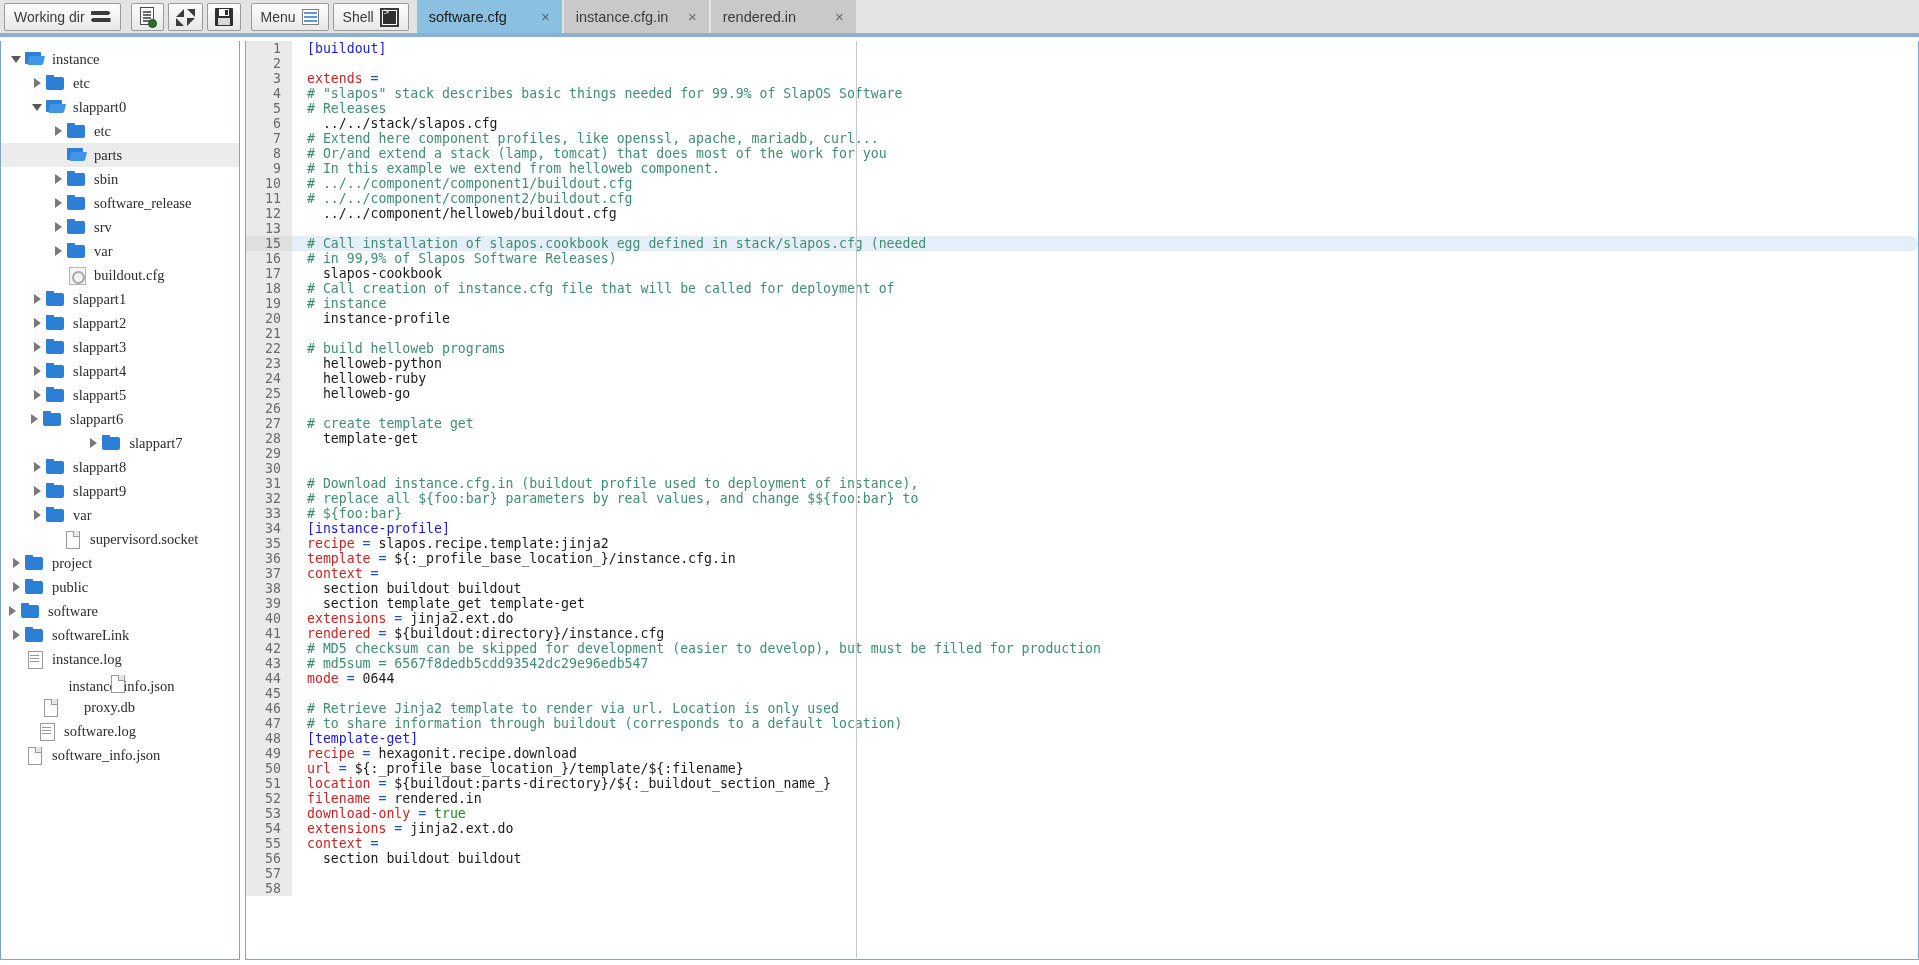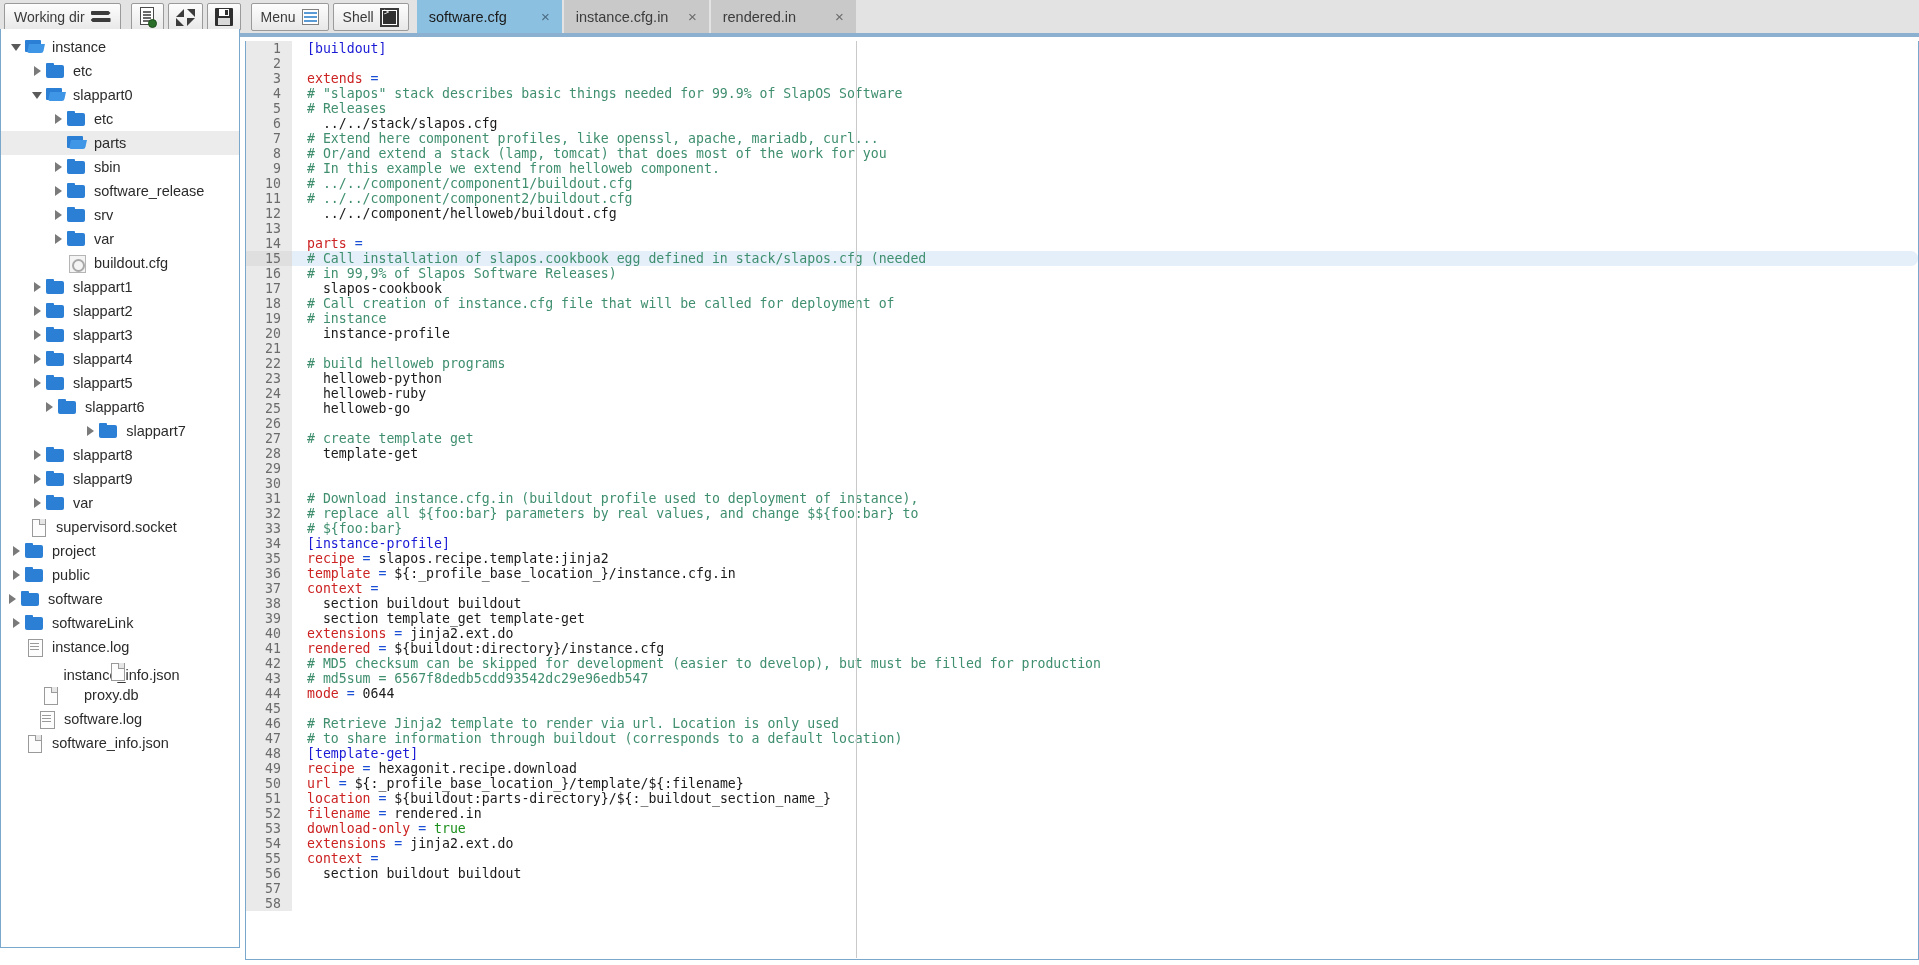--- a/index.html
+++ b/index.html
@@ -93,26 +93,27 @@
     background: #c9c9c9;
     cursor: pointer;
   }
   .tab.active { background: #8cc0e0; color:#1a1a1a; }
   .tab .tab-label { padding-right: 18px; }
   .tab .tab-close { color:#6a6a6a; font-size:15px; line-height:1; }
   .tab.active .tab-close { color:#4a6a80; }
 
   
   #sidebar {
-    position:absolute; left:0; top:29px;
+    position:absolute; left:0; top:41px;
     width: 240px; height: 919px;
     background:#ffffff;
     border:1px solid #7aa7cc;
     border-top:none;
     overflow:hidden;
+    font-family:Liberation Serif, serif;
   }
   #tree { padding: 6px 0 0 0; }
   .node {
     display:flex; align-items:center;
     height: 24px;
     font-size: 14.5px;
     color: #2b2b2b;
     white-space: nowrap;
     cursor: pointer;
   }
@@ -367,21 +368,21 @@
       <div class="node" style="padding-left: 29px;">
         <span class="tw closed"></span>
         <span class="fi folder"></span>
         <span>slappart4</span>
       </div>
       <div class="node" style="padding-left: 29px;">
         <span class="tw closed"></span>
         <span class="fi folder"></span>
         <span>slappart5</span>
       </div>
-      <div class="node" style="padding-left: 41px;">
+      <div class="node" style="padding-left: 26px;">
         <span class="tw closed"></span>
         <span class="fi folder"></span>
         <span>slappart6</span>
       </div>
       <div class="node" style="padding-left: 29px; justify-content: center;">
         <span class="tw closed"></span>
         <span class="fi folder"></span>
         <span>slappart7</span>
       </div>
       <div class="node" style="padding-left: 29px;">
@@ -392,21 +393,21 @@
       <div class="node" style="padding-left: 29px;">
         <span class="tw closed"></span>
         <span class="fi folder"></span>
         <span>slappart9</span>
       </div>
       <div class="node" style="padding-left: 29px;">
         <span class="tw closed"></span>
         <span class="fi folder"></span>
         <span>var</span>
       </div>
-      <div class="node" style="padding-left: 12px;">
+      <div class="node" style="padding-left: 46px;">
         <span class="tw "></span>
         <span class="fi file"></span>
         <span>supervisord.socket</span>
       </div>
       <div class="node" style="padding-left: 8px;">
         <span class="tw closed"></span>
         <span class="fi folder"></span>
         <span>project</span>
       </div>
       <div class="node" style="padding-left: 8px;">
@@ -501,24 +502,20 @@
         <span class="src"><span class="c-com"># ../../component/component2/buildout.cfg</span></span>
       </div>
       <div class="cl">
         <span class="ln">12</span>
         <span class="src"><span class="c-val">  ../../component/helloweb/buildout.cfg</span></span>
       </div>
       <div class="cl">
         <span class="ln">13</span>
         <span class="src"></span>
       </div>
-      <div class="cl">
-        <span class="ln">14</span>
-        <span class="src"><span class="c-key">parts</span><span class="c-eq"> =</span></span>
-      </div>
       <div class="cl hl">
         <span class="ln">15</span>
         <span class="src"><span class="c-com"># Call installation of slapos.cookbook egg defined in stack/slapos.cfg (needed</span></span>
       </div>
       <div class="cl">
         <span class="ln">16</span>
         <span class="src"><span class="c-com"># in 99,9% of Slapos Software Releases)</span></span>
       </div>
       <div class="cl">
         <span class="ln">17</span>

